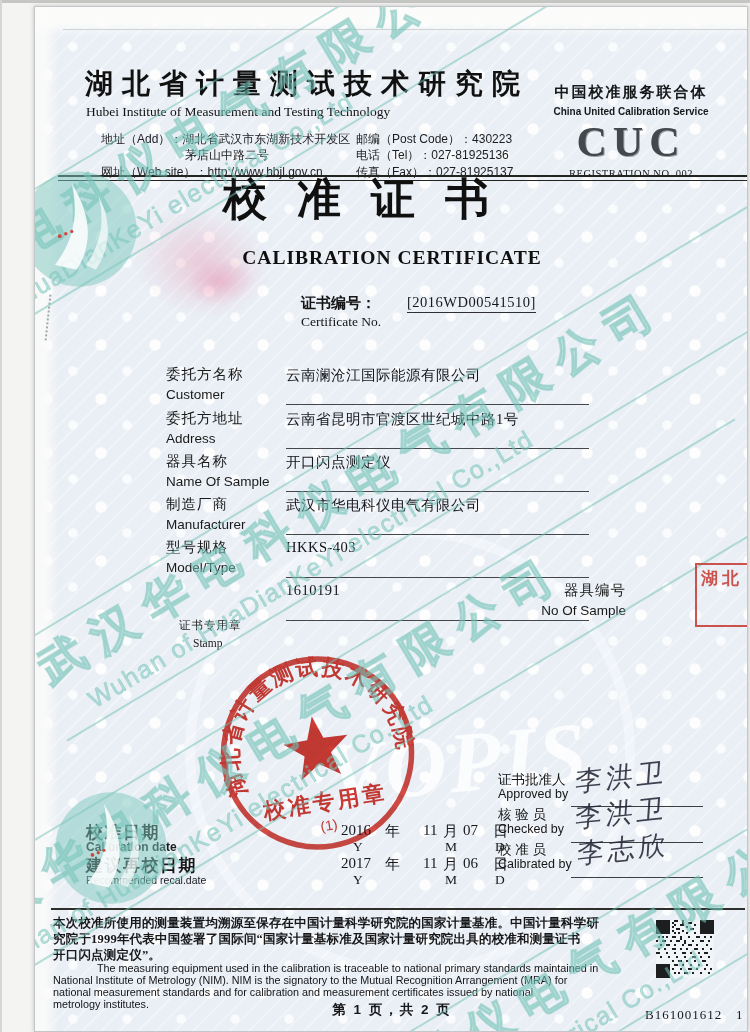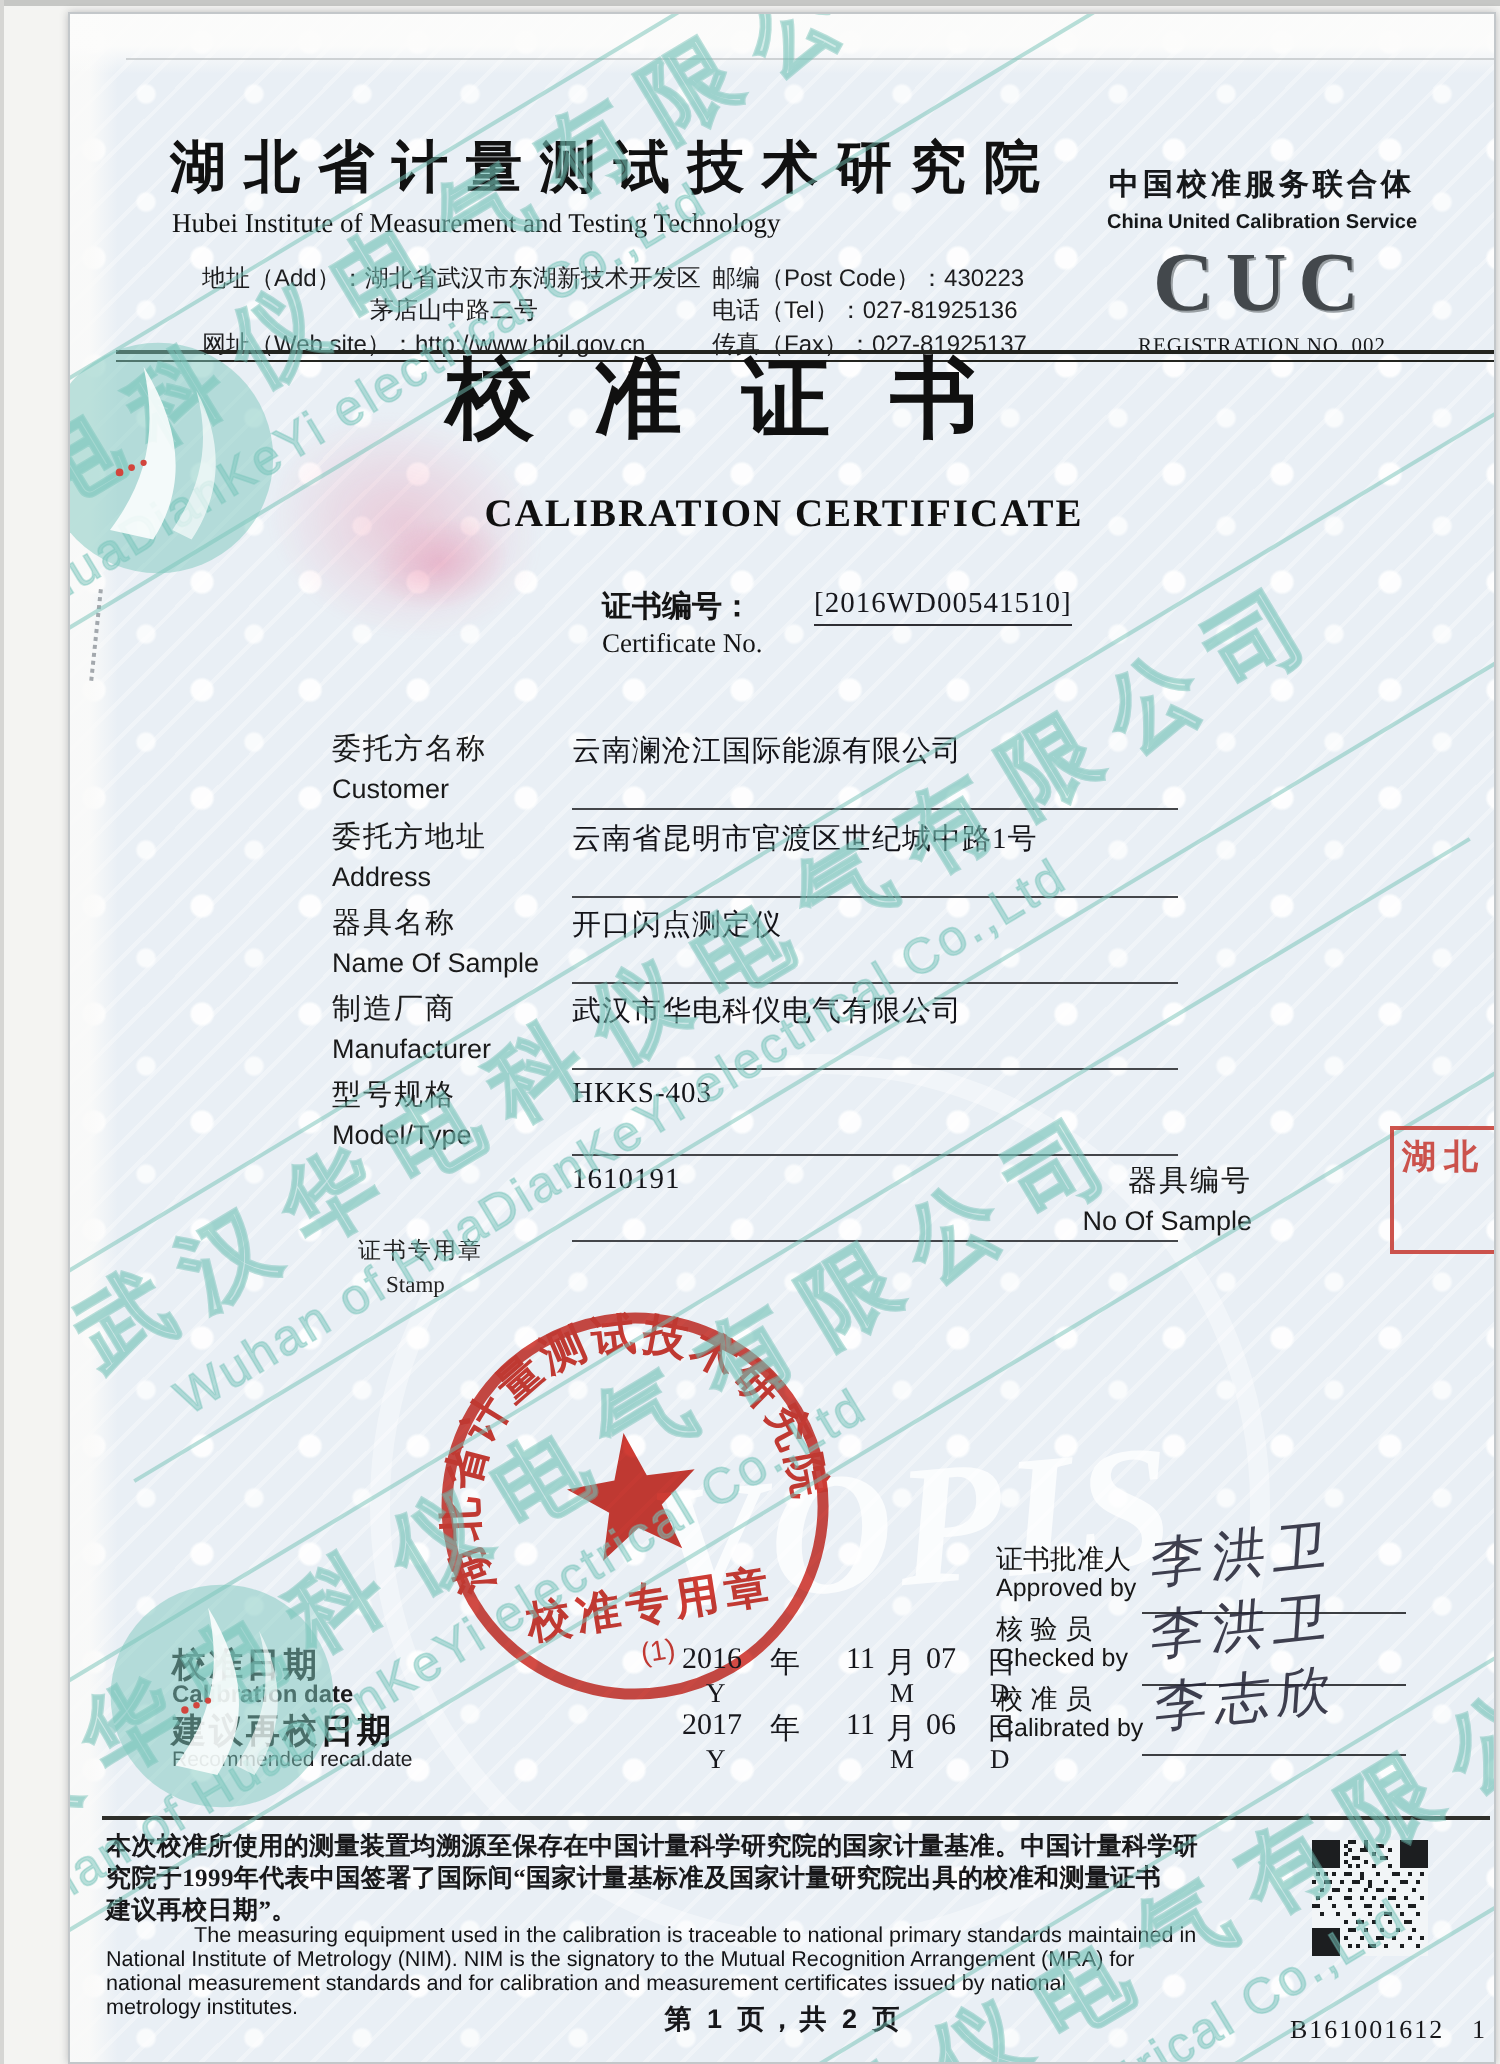--- a/index.html
+++ b/index.html
@@ -236,21 +236,21 @@
   <div class="sig-line" style="top:835px;"></div>
 
   <div class="sig-cn" style="top:834px;">校 准 员</div>
   <div class="sig-en" style="top:850px;">Calibrated by</div>
   <div class="sig-name" style="left:542px;top:824px;">李志欣</div>
   <div class="sig-line" style="top:870px;"></div>
 
   <div class="fsep"></div>
   <div class="fcn" style="top:908px;">本次校准所使用的测量装置均溯源至保存在中国计量科学研究院的国家计量基准。中国计量科学研</div>
   <div class="fcn" style="top:924px;">究院于1999年代表中国签署了国际间“国家计量基标准及国家计量研究院出具的校准和测量证书</div>
-  <div class="fcn" style="top:940px;">建议再校日期”。</div>
+  <div class="fcn" style="top:940px;">开口闪点测定仪”。</div>
   <div class="fen" style="top:955px;margin-left:44px;">The measuring equipment used in the calibration is traceable to national primary standards maintained in</div>
   <div class="fen" style="top:979px;">national measurement standards and for calibration and measurement certificates issued by national</div>
   <div class="fen" style="top:967px;">National Institute of Metrology (NIM). NIM is the signatory to the Mutual Recognition Arrangement (MRA) for</div>
   <div class="fen" style="top:991px;">metrology institutes.</div>
   <div class="page-no">第 1 页，共 2 页</div>
 
   <svg class="qr" viewBox="0 0 29 29" shape-rendering="crispEdges">
     <rect x="0" y="0" width="29" height="29" fill="#f2f5f7"></rect>
     <g fill="#1c1e20">
       <rect x="0" y="0" width="7" height="7"></rect>

